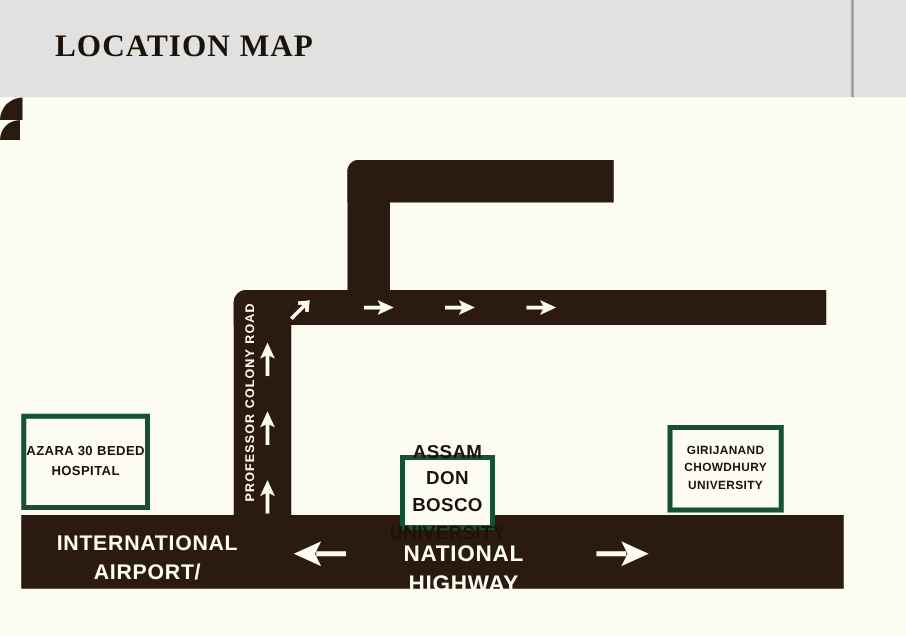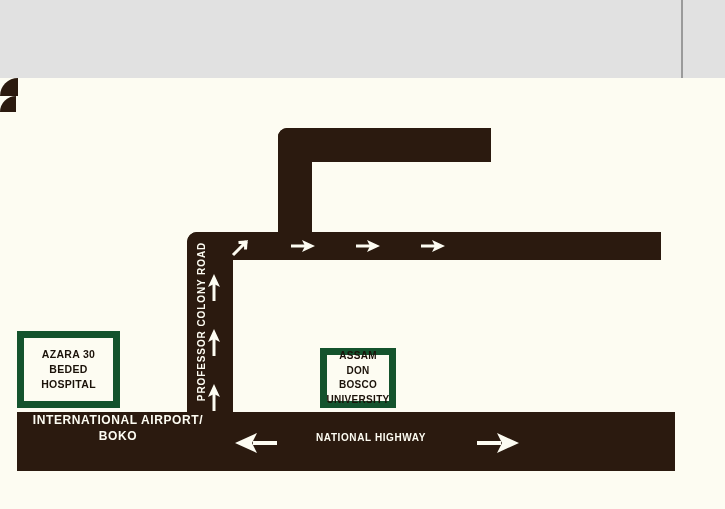--- a/index.html
+++ b/index.html
@@ -97,33 +97,33 @@
   }
 
   
   .arrow { position: absolute; }
   .arrow svg { display: block; }
 
   
   .label-box {
     position: absolute;
     background: #fdfcf2;
-    border: 7px solid #14532d;
+    border: 4px solid #14532d;
     display: flex;
     align-items: center;
     justify-content: center;
     text-align: center;
     color: #1b1209;
     font-weight: bold;
     font-size: 10.5px;
     line-height: 1.45;
     letter-spacing: 0.3px;
   }
   #box-azara   { left: 17px;  top: 253px; width: 103px; height: 77px; }
-  #box-adbu    { left: 320px; top: 270px; width: 76px;  height: 60px; font-size: 10px; }
+  #box-adbu    { left: 320px; top: 286px; width: 76px;  height: 60px; font-size: 15px; }
   #box-gcu     { left: 534px; top: 262px; width: 93px;  height: 70px; font-size: 9.5px; }
 
   
   #box-proposed {
     position: absolute;
     left: 427px; top: 183px;
     width: 74px; height: 59px;
     background: #e87a4d;
     display: flex;
     align-items: center;
@@ -139,22 +139,22 @@
   
   .hw-text {
     position: absolute;
     color: #fdfcf2;
     font-weight: bold;
     letter-spacing: 0.6px;
     text-align: center;
     line-height: 1.35;
     white-space: pre-line;
   }
-  #hw-left   { left: 14px;  top: 334px; width: 208px; font-size: 12px; }
-  #hw-center { left: 286px; top: 353px; width: 170px; font-size: 10px; }
+  #hw-left   { left: 14px;  top: 346px; width: 208px; font-size: 17px; }
+  #hw-center { left: 286px; top: 353px; width: 170px; font-size: 18px; }
   #hw-right  { left: 556px; top: 353px; width: 110px; font-size: 12.5px; }
 
   
   #colony-label {
     position: absolute;
     left: 116px; top: 238px;
     width: 170px;
     transform: rotate(-90deg);
     transform-origin: center center;
     color: #fdfcf2;
@@ -164,20 +164,21 @@
     text-align: center;
     white-space: nowrap;
   }
 </style>
 </head>
 <body>
 
 <div id="page">
 
   <div id="header">
+    <div id="page-title">LOCATION MAP</div>
     <div id="header-divider"></div>
   </div>
 
   <div id="map">
 
     <div class="road" id="road-top-arm"></div>
     <div class="road" id="road-top-stem"></div>
     <div id="road-top-stem-round"></div>
     <div class="road" id="road-main-h"></div>
     <div class="road" id="road-colony-v"></div>
@@ -235,20 +236,23 @@
 
     <div id="colony-label">PROFESSOR COLONY ROAD</div>
 
 
     <div class="label-box" id="box-azara">AZARA
 30 BEDED
 HOSPITAL</div>
     <div class="label-box" id="box-adbu">ASSAM
 DON BOSCO
 UNIVERSITY</div>
+    <div class="label-box" id="box-gcu">GIRIJANAND
+CHOWDHURY
+UNIVERSITY</div>
 
     <div class="hw-text" id="hw-left">INTERNATIONAL AIRPORT/
 BOKO</div>
     <div class="hw-text" id="hw-center">NATIONAL HIGHWAY</div>
 
     <div class="arrow" style="left:233px; top:352px;">
       <svg width="44" height="26" viewBox="0 0 44 26">
         <path d="M44 13 L20 13" stroke="#fdfcf2" stroke-width="4" fill="none"></path>
         <path d="M2 13 L24 3 L19 13 L24 23 Z" fill="#fdfcf2"></path>
       </svg>

